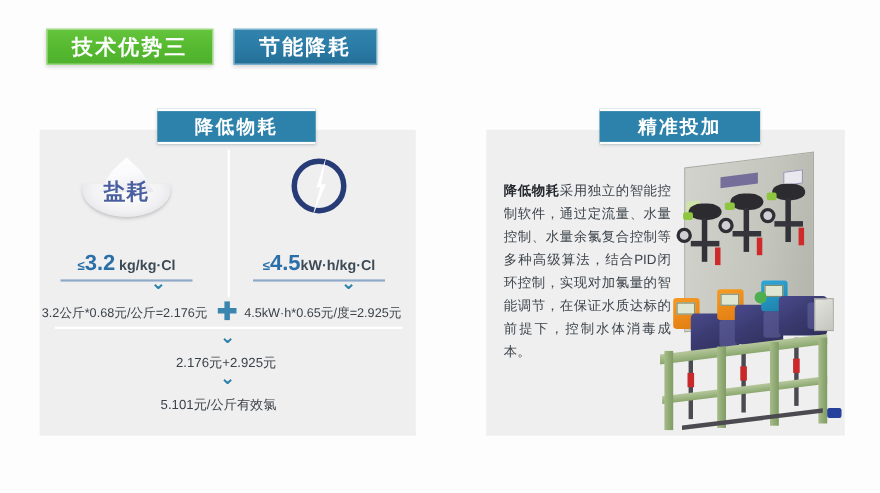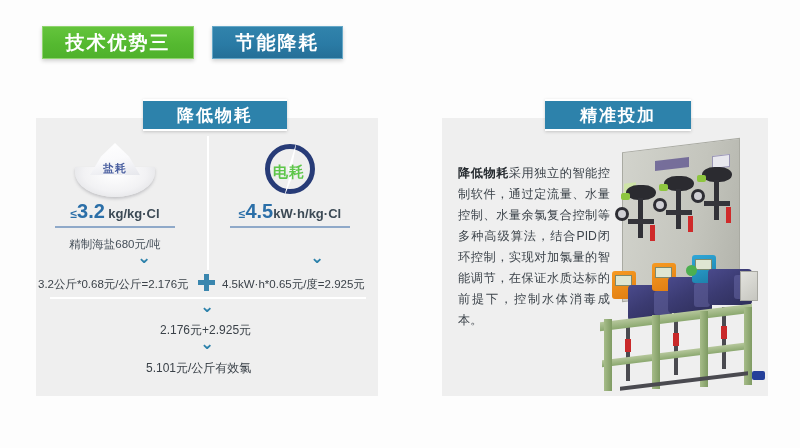--- a/index.html
+++ b/index.html
@@ -81,21 +81,21 @@
     box-shadow:0 2px 3px rgba(120,120,130,.35);
   }
   .salt-pile {
     position:absolute; left:18px; top:2px; width:50px; height:32px;
     background:linear-gradient(170deg,#ffffff 0%,#fafafc 50%,#e6e7ec 100%);
     clip-path:polygon(50% 0%, 78% 42%, 100% 100%, 0% 100%, 22% 42%);
   }
   .salt-label {
     position:absolute; left:0; top:20px; width:86px;
     text-align:center;
-    color:#4a5fa0; font-weight:bold; font-size:11px;
+    color:#4a5fa0; font-weight:bold; font-size:20px;
     letter-spacing:1px;
     text-shadow:0 1px 0 rgba(255,255,255,.9);
   }
   
   .elec-ring {
     position:absolute; left:19px; top:3px; width:50px; height:50px;
     border:5px solid #273b77; border-radius:50%;
   }
   .elec-bolt {
     position:absolute; left:38px; top:0px; width:14px; height:58px;
@@ -108,21 +108,21 @@
     text-align:center;
     color:#5ec64a; font-weight:bold; font-size:15px; letter-spacing:1px;
   }
 
   .metric {
     position:absolute; text-align:center; width:170px;
   }
   .metric-left  { left:30px;  top:200px; }
   .metric-right { left:205px; top:200px; }
   .metric-val {
-    color:#2b6fa8; font-size:12px; font-weight:bold; white-space:nowrap;
+    color:#2b6fa8; font-size:12px; font-weight:bold; white-space:nowrap;margin-top:28px;
   }
   .metric-val .num { font-size:20px; }
   .metric-val .unit { color:#3c4a55; font-size:13px; font-weight:bold; }
   .metric-rule {
     margin:3px auto 0; width:120px; height:2px; background:#8fa9c9;
   }
   .metric-sub {
     margin-top:9px; color:#454f59; font-size:11.5px; white-space:nowrap;
   }
 
@@ -299,30 +299,28 @@
 
 <div class="icon-box icon-salt">
   <div class="salt-dish"></div>
   <div class="salt-pile"></div>
   <div class="salt-label">盐耗</div>
 </div>
 
 <div class="icon-box icon-elec">
   <div class="elec-ring"></div>
   <div class="elec-bolt"></div>
-  <div class="elec-label">电耗</div>
 </div>
 
 <div class="metric metric-left">
   <div class="metric-val">
     <span>≤</span><span class="num">3.2</span>
     <span class="unit">kg/kg·Cl</span>
   </div>
   <div class="metric-rule"></div>
-  <div class="metric-sub">精制海盐680元/吨</div>
 </div>
 
 <div class="metric metric-right">
   <div class="metric-val">
     <span>≤</span><span class="num">4.5</span><span class="unit">kW·h/kg·Cl</span>
   </div>
   <div class="metric-rule"></div>
 </div>
 
 <div class="chev chev-1">

